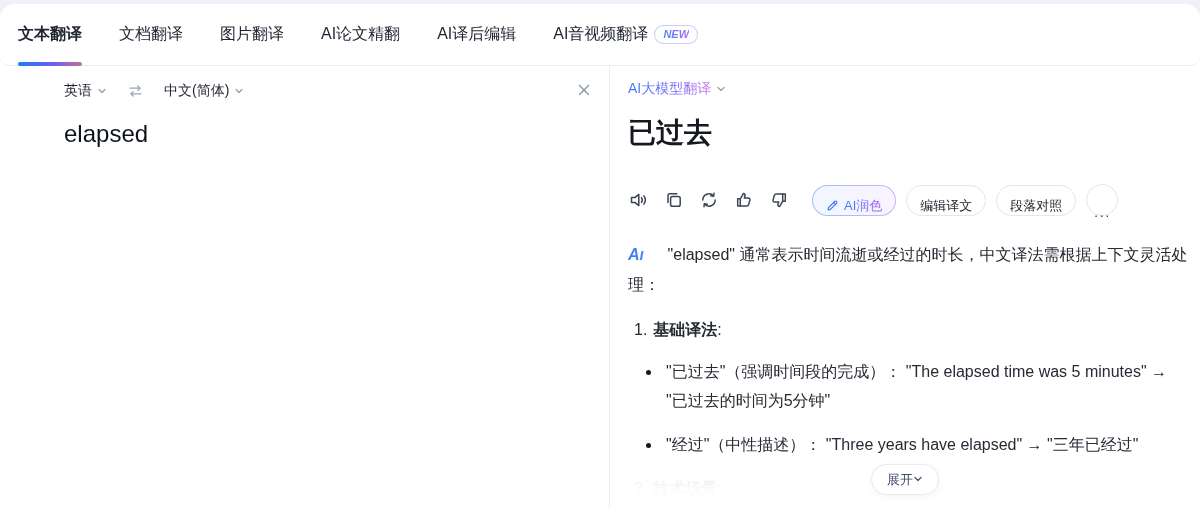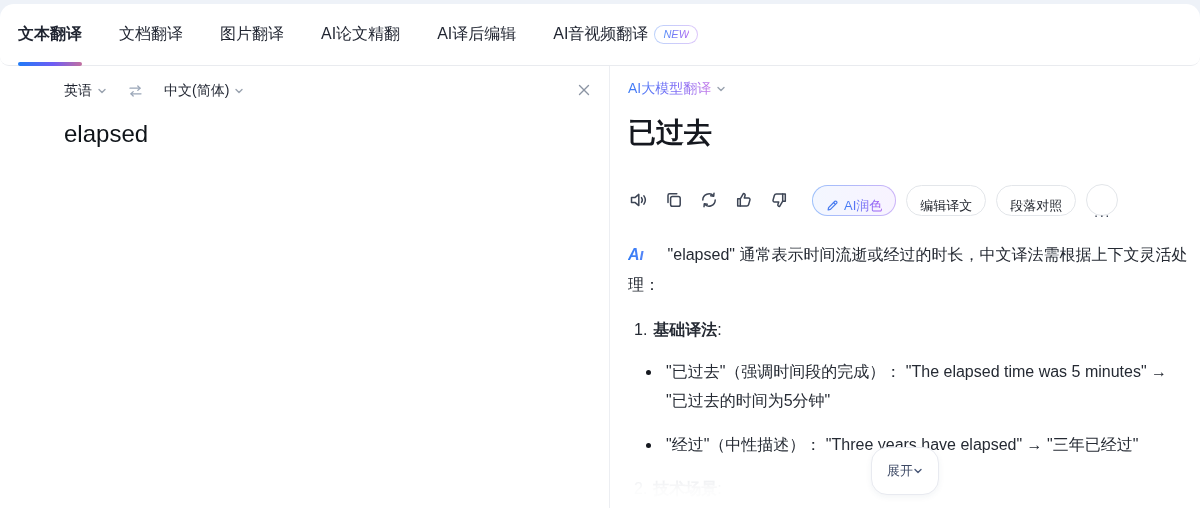--- a/index.html
+++ b/index.html
@@ -34,21 +34,21 @@
     white-space:nowrap;
   }
   .tab.active { font-weight:700; }
   .tab.active::after {
     content:"";
     position:absolute; left:0; right:0; bottom:0;
     height:4px; border-radius:3px;
     background:linear-gradient(90deg,#1f7bf7 0%,#6e5cf4 55%,#c26f9f 100%);
   }
   .badge-new {
-    font-size:11px; font-style:italic; font-weight:400;
+    font-size:11px; font-style:italic; font-weight:700;
     padding:2px 8px 3px;
     border:1px solid transparent;
     border-radius:10px;
     background:linear-gradient(#fff,#fff) padding-box,
                linear-gradient(90deg,#bcd2fb,#dcc6fa) border-box;
   }
   .badge-new span {
     background:linear-gradient(90deg,#4a8af8,#b066f2);
     -webkit-background-clip:text; background-clip:text; color:transparent;
   }
@@ -152,21 +152,21 @@
   .ulist li::marker { color:#15181f; }
 
   
   .fade {
     position:absolute; left:0; right:0; bottom:0; height:52px;
     background:linear-gradient(180deg,rgba(255,255,255,0) 0%,rgba(255,255,255,.9) 65%,#fff 100%);
     pointer-events:none;
   }
   .expand-btn {
     position:absolute; bottom:13px; left:50%; transform:translateX(-50%);
-    height:48px;
+    height:31px;
     display:flex; align-items:center; gap:0;
     padding:10px 15px;
     background:#fff;
     border:1px solid #e8eaf0;
     border-radius:16px;
     box-shadow:0 2px 6px rgba(40,60,100,.06);
     font-size:13px; color:#3e4a66;
     cursor:pointer;
   }
 </style>

